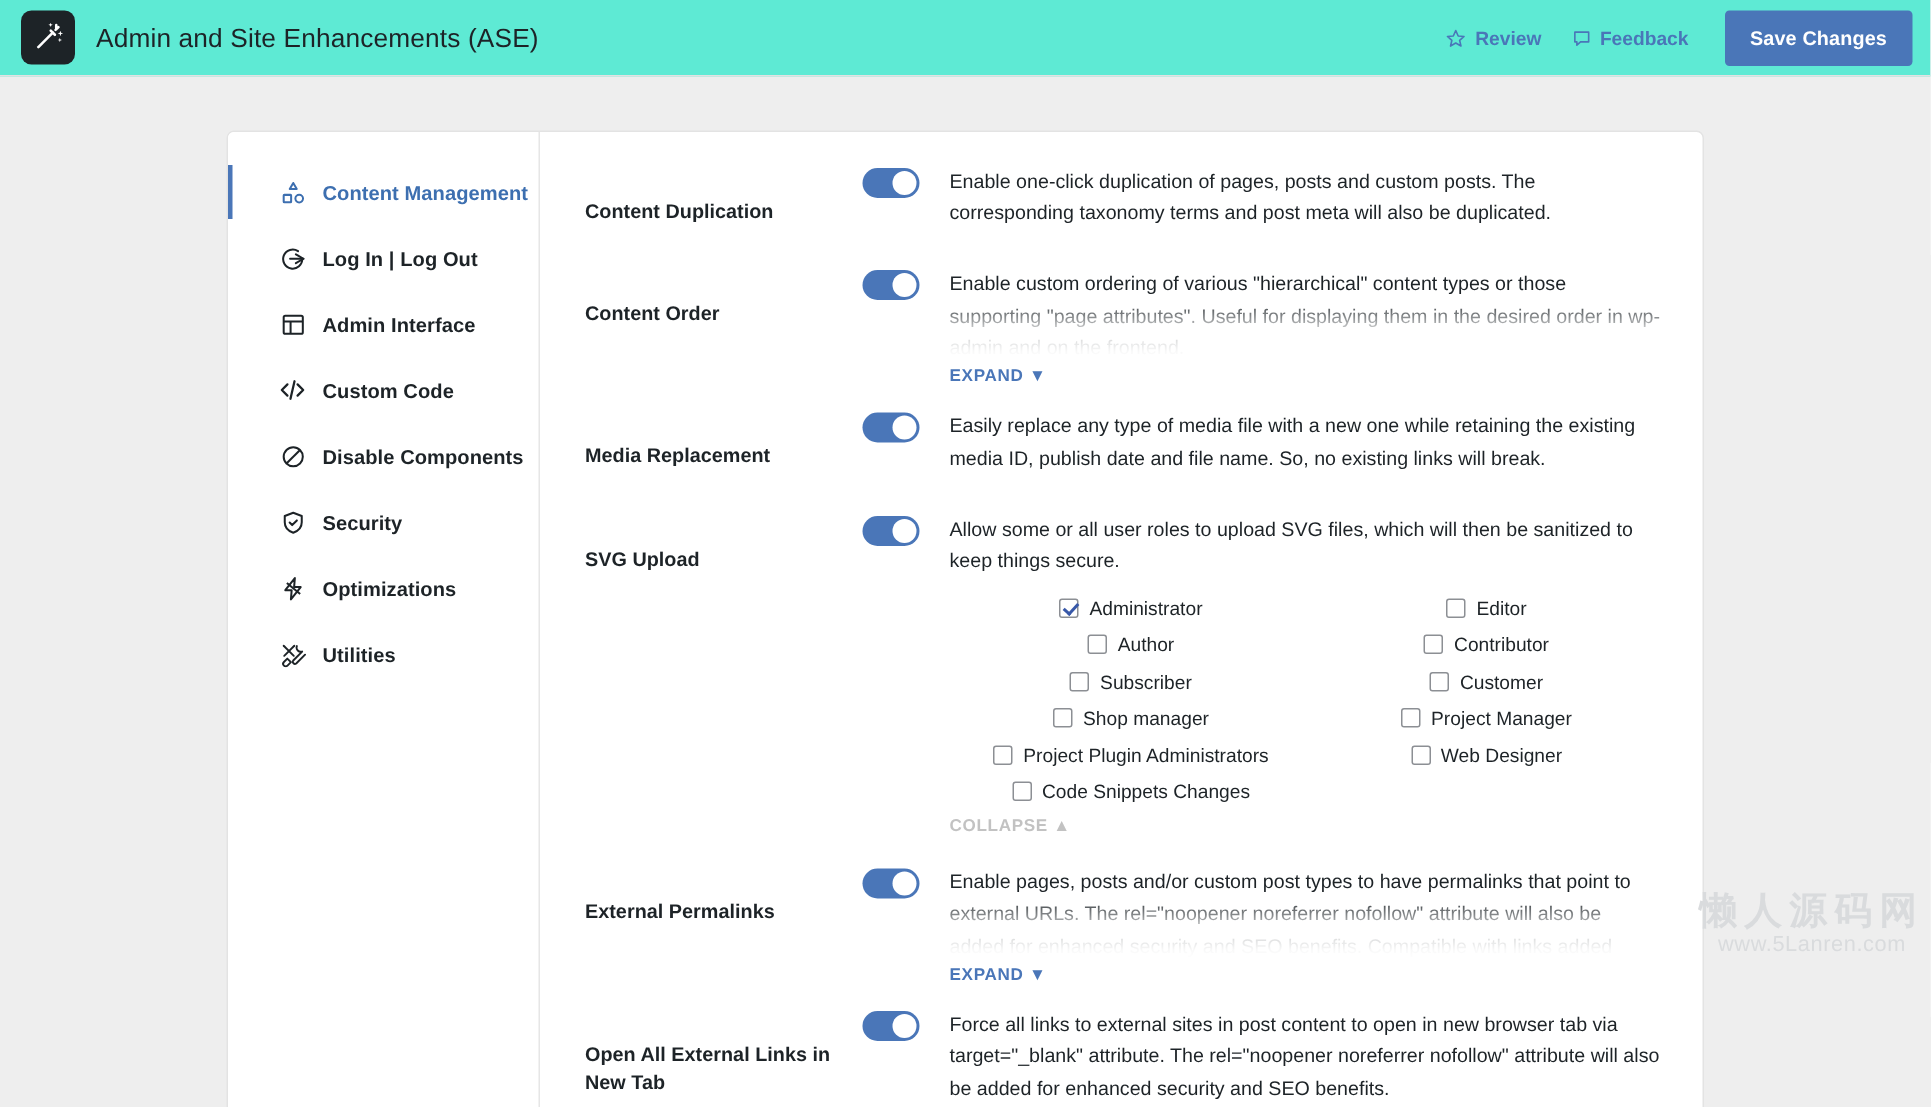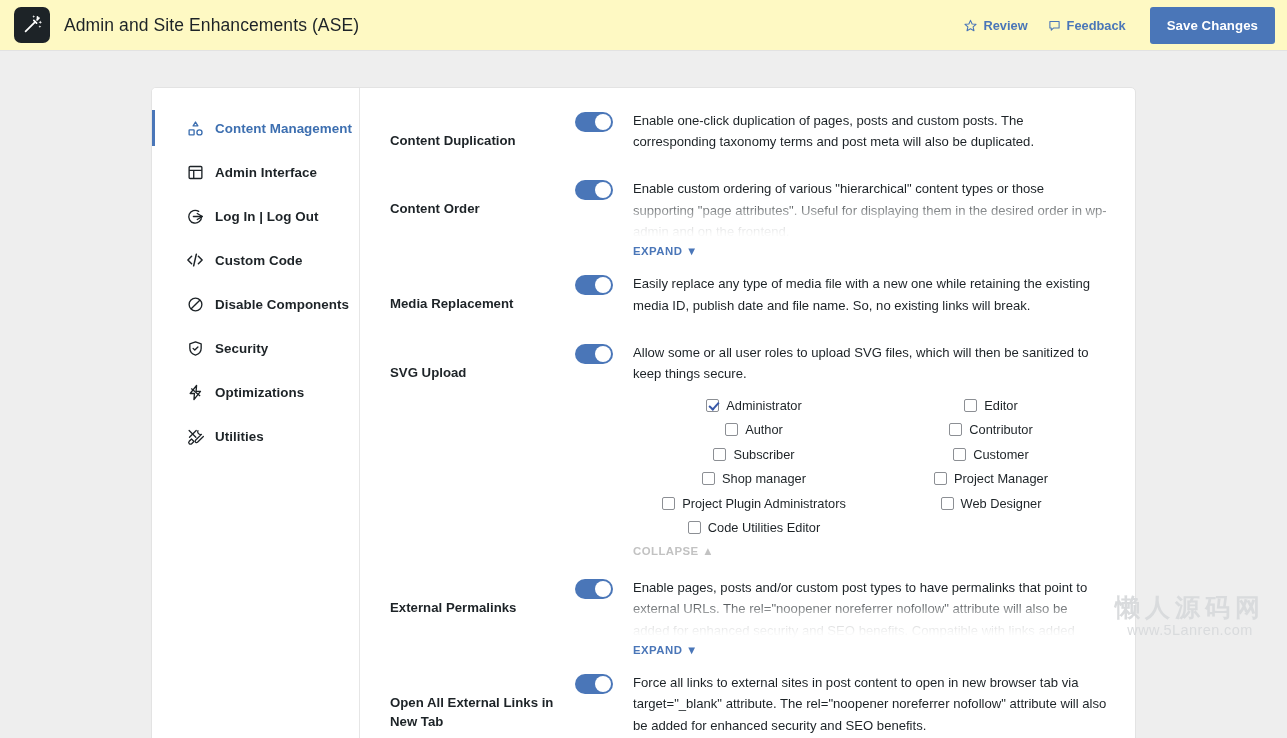--- a/index.html
+++ b/index.html
@@ -7,21 +7,21 @@
     width: 1287px; height: 738px;
     background: #eeeeee;
     font-family: "Liberation Sans", sans-serif;
     overflow: hidden;
   }
 
   
   #app-header {
     position: relative;
     height: 51px;
-    background: #fef9c3;
+    background: #5eead4;
     border-bottom: 1px solid #e2e2e2;
     display: flex;
     padding: 0 12px 0 14px;
     gap: 44px;
   }
   #brand { display: flex; align-items: center; gap: 14px; }
   .logo-tile {
     width: 36px; height: 36px; border-radius: 7px;
     background: #1d2327;
     display: flex; align-items: center; justify-content: center;
@@ -167,21 +167,21 @@
   }
   .cbox.checked::after {
     content: ""; position: absolute;
     left: 3.6px; top: .4px; width: 4px; height: 8px;
     border: solid #3858a8; border-width: 0 2px 2px 0;
     transform: rotate(42deg);
   }
 
   
   #watermark {
-    position: absolute; right: 22px; bottom: 8px;
+    position: absolute; right: 4px; bottom: 8px;
     text-align: center; pointer-events: none; user-select: none;
   }
   #watermark .wm-cn {
     font-size: 25px; color: #d9dbdd; letter-spacing: 5px;
     line-height: 1.15; font-weight: 700;
   }
   #watermark .wm-url {
     font-size: 14.5px; color: #d9dbdd; letter-spacing: .4px;
   }
 </style>
@@ -236,37 +236,37 @@
             <path d="M12 2.8 15.3 8.4H8.7z"></path>
             <rect x="3" y="14" width="7" height="7" rx=".6"></rect>
             <circle cx="17.6" cy="17.5" r="3.6"></circle>
           </svg>
         </span>
         <span>Content Management</span>
       </div>
 
       <div class="nav-item">
         <span class="nav-ico">
-          <svg width="17" height="17" viewBox="0 0 24 24" fill="none" stroke="#1d2327" stroke-width="1.9" stroke-linejoin="round">
-            <rect x="3" y="3.5" width="18" height="17" rx="1.5"></rect>
-            <path d="M3 9h18M9.5 9v11.5"></path>
-          </svg>
-        </span>
-        <span>Admin Interface</span>
-      </div>
-
-      <div class="nav-item">
-        <span class="nav-ico">
           <svg width="17" height="17" viewBox="0 0 24 24" fill="none" stroke="#1d2327" stroke-width="1.9" stroke-linecap="round" stroke-linejoin="round">
             <path d="M16.5 4.8A9 9 0 1 0 20.5 12"></path>
             <path d="M21.5 12H9"></path>
             <path d="M14.5 7.8 21.6 12l-7.1 4.2"></path>
           </svg>
         </span>
         <span>Log In | Log Out</span>
+      </div>
+
+      <div class="nav-item">
+        <span class="nav-ico">
+          <svg width="17" height="17" viewBox="0 0 24 24" fill="none" stroke="#1d2327" stroke-width="1.9" stroke-linejoin="round">
+            <rect x="3" y="3.5" width="18" height="17" rx="1.5"></rect>
+            <path d="M3 9h18M9.5 9v11.5"></path>
+          </svg>
+        </span>
+        <span>Admin Interface</span>
       </div>
 
       <div class="nav-item">
         <span class="nav-ico">
           <svg width="18" height="18" viewBox="0 0 24 24" fill="none" stroke="#1d2327" stroke-width="2" stroke-linecap="round" stroke-linejoin="round">
             <path d="M7.5 7 2.5 12l5 5"></path>
             <path d="M16.5 7l5 5-5 5"></path>
             <path d="M13.8 4.2 10.2 19.8"></path>
           </svg>
         </span>
@@ -402,21 +402,21 @@
               <span class="cbox"></span>
               <span>Project Plugin Administrators</span>
             </div>
             <div class="role-item">
               <span class="cbox"></span>
               <span>Web Designer</span>
             </div>
 
             <div class="role-item">
               <span class="cbox"></span>
-              <span>Code Utilities Editor</span>
+              <span>Code Snippets Changes</span>
             </div>
           </div>
 
           <span class="expand-link muted">COLLAPSE ▲</span>
         </div>
       </div>
 
       <div class="setting-row" style="margin-bottom:14px;">
         <div class="setting-label">External Permalinks</div>
         <div class="setting-control">

